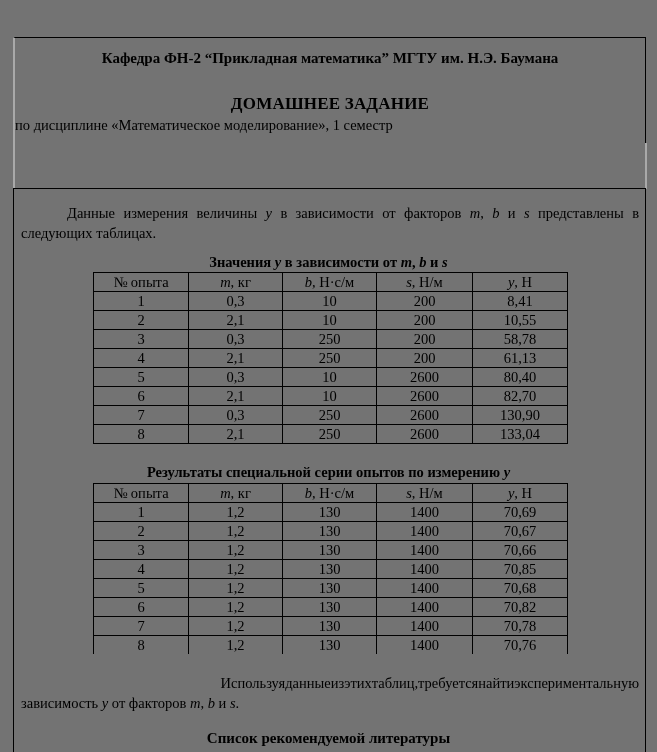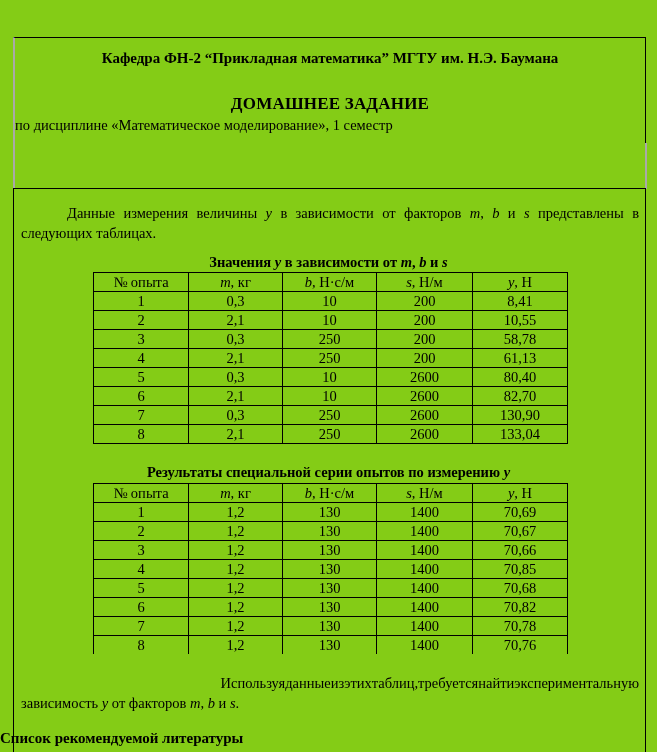--- a/index.html
+++ b/index.html
@@ -1,18 +1,18 @@
 <!DOCTYPE html>
 <html><head>
 <meta charset="utf-8">
 <style>
   html, body { margin: 0; padding: 0; background: #ffffff; }
   body { width: 657px; height: 752px; overflow: hidden; position: relative;
          font-family: "Liberation Serif", "DejaVu Serif", serif; color: #000; }
-  .page { position: absolute; left: 0; top: 0; width: 657px; height: 752px; background: #84cc16; }
+  .page { position: absolute; left: 0; top: 0; width: 657px; height: 752px; background: #737373; }
 
   
   .header-box { position: absolute; left: 13px; top: 37px; width: 633px; height: 151px;
                 border-top: 1px solid #000; border-right: 1px solid #000;
                 border-left: 2px solid #a9a9a9; box-sizing: border-box; }
   .header-box::after { content: ""; position: absolute; right: -2px; top: 105px; width: 2px; height: 46px; background: #a9a9a9; }
   .dept { position: absolute; left: 0; right: 0; top: 12px; text-align: center; font-weight: bold; font-size: 15px; }
   .hw-title { position: absolute; left: 0; right: 0; top: 56px; text-align: center; font-weight: bold; font-size: 17px; letter-spacing: 0.2px; }
   .hw-sub { position: absolute; left: 0; right: 0; top: 79px; text-align: left; font-size: 14.5px; }
   .variant { position: absolute; left: 0; right: 0; top: 113px; text-align: center; font-size: 18px; }
@@ -32,21 +32,21 @@
   .cap1 { top: 254px; }
   .cap2 { top: 464px; }
 
   table.data { position: absolute; left: 93px; border-collapse: collapse; font-size: 14.5px; }
   table.data td, table.data th { border: 1px solid #000; height: 18px; padding: 0; text-align: center; font-weight: normal; line-height: 17px; }
   .t1 { top: 272px; }
   .t2 { top: 483px; }
   .c0 { width: 94px; } .c1 { width: 93px; } .c2 { width: 93px; } .c3 { width: 95px; } .c4 { width: 94px; }
   table.t2 tr:last-child td { border-bottom: none; }
 
-  .lit-title { position: absolute; left: 0; width: 657px; top: 730px; text-align: left; font-weight: bold; font-size: 15px; }
+  .lit-title { position: absolute; left: 0; width: 657px; top: 730px; text-align: center; font-weight: bold; font-size: 15px; }
 </style>
 </head>
 <body>
 
 <div class="page">
 
   <div class="header-box">
     <div class="dept">Кафедра ФН-2 “Прикладная математика” МГТУ им. Н.Э. Баумана</div>
     <div class="hw-title">ДОМАШНЕЕ ЗАДАНИЕ</div>
     <div class="hw-sub">по дисциплине «Математическое моделирование», 1 семестр</div>

